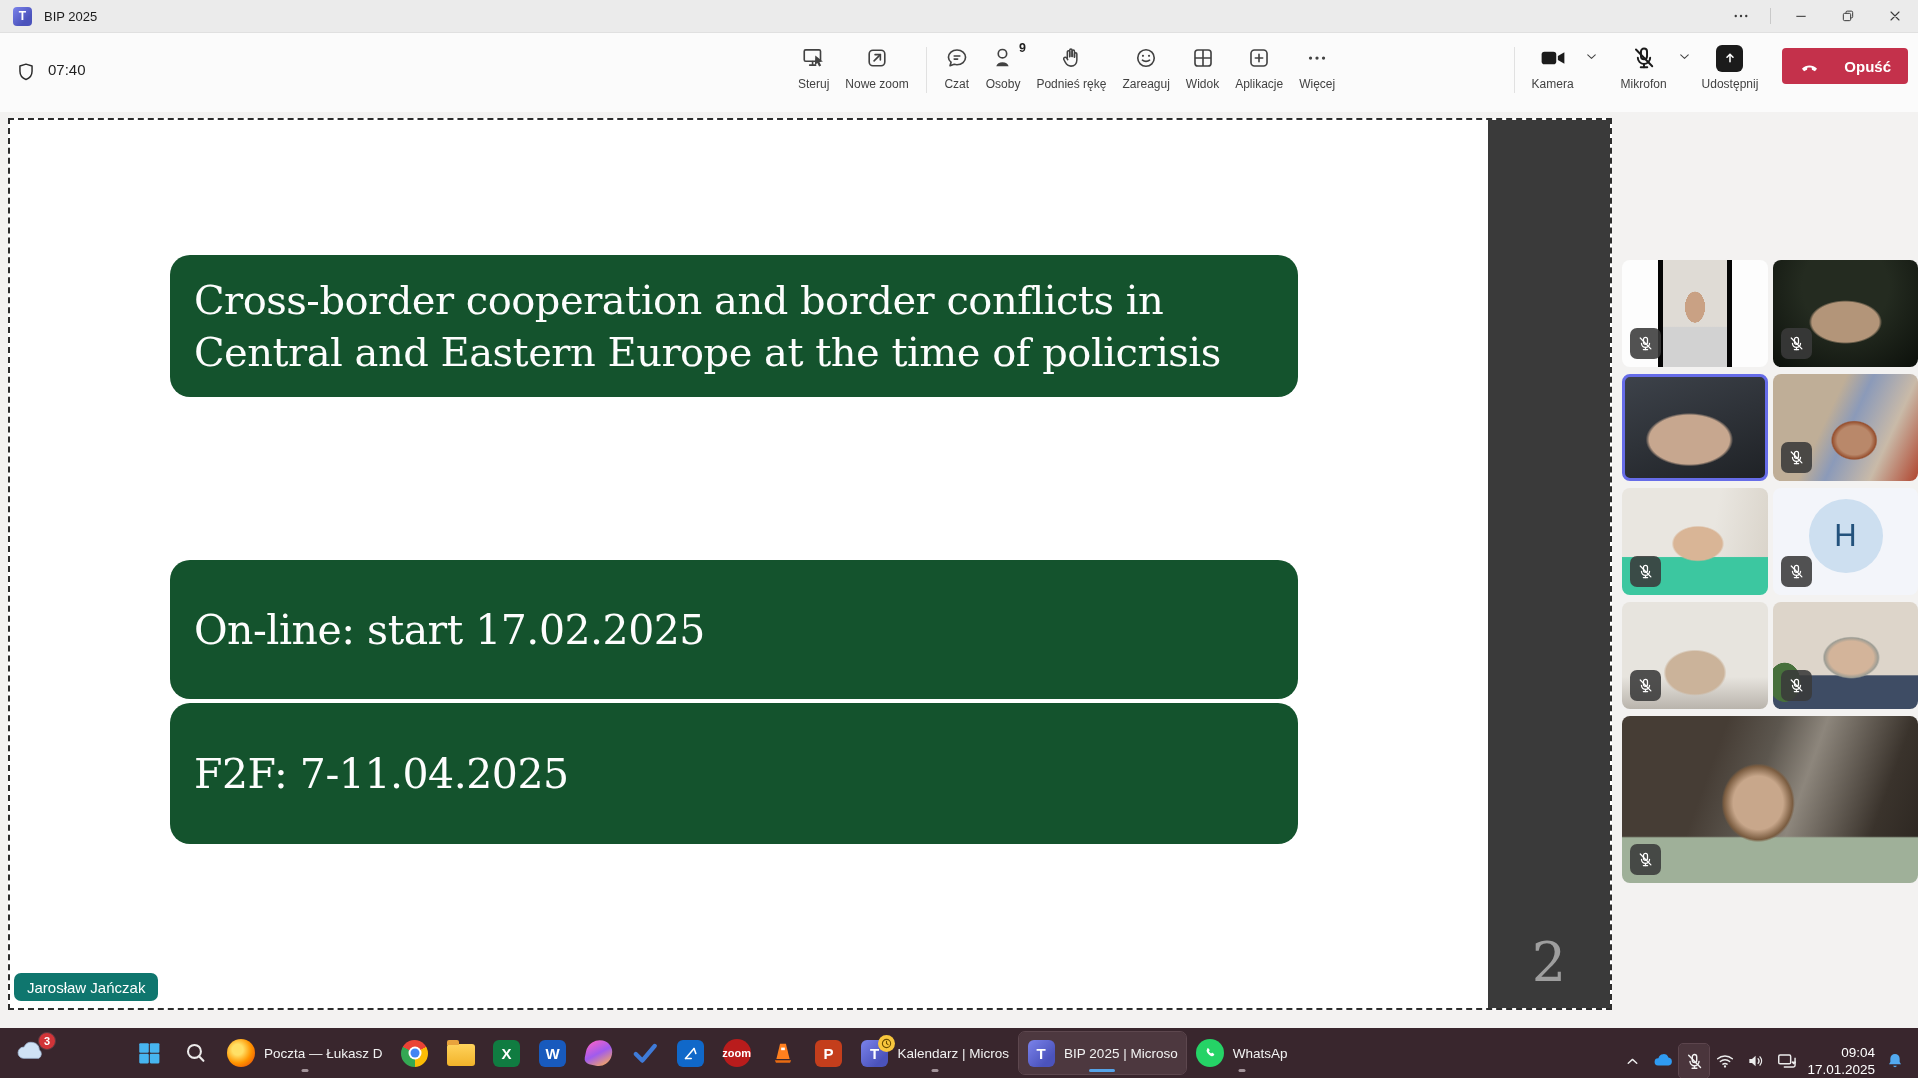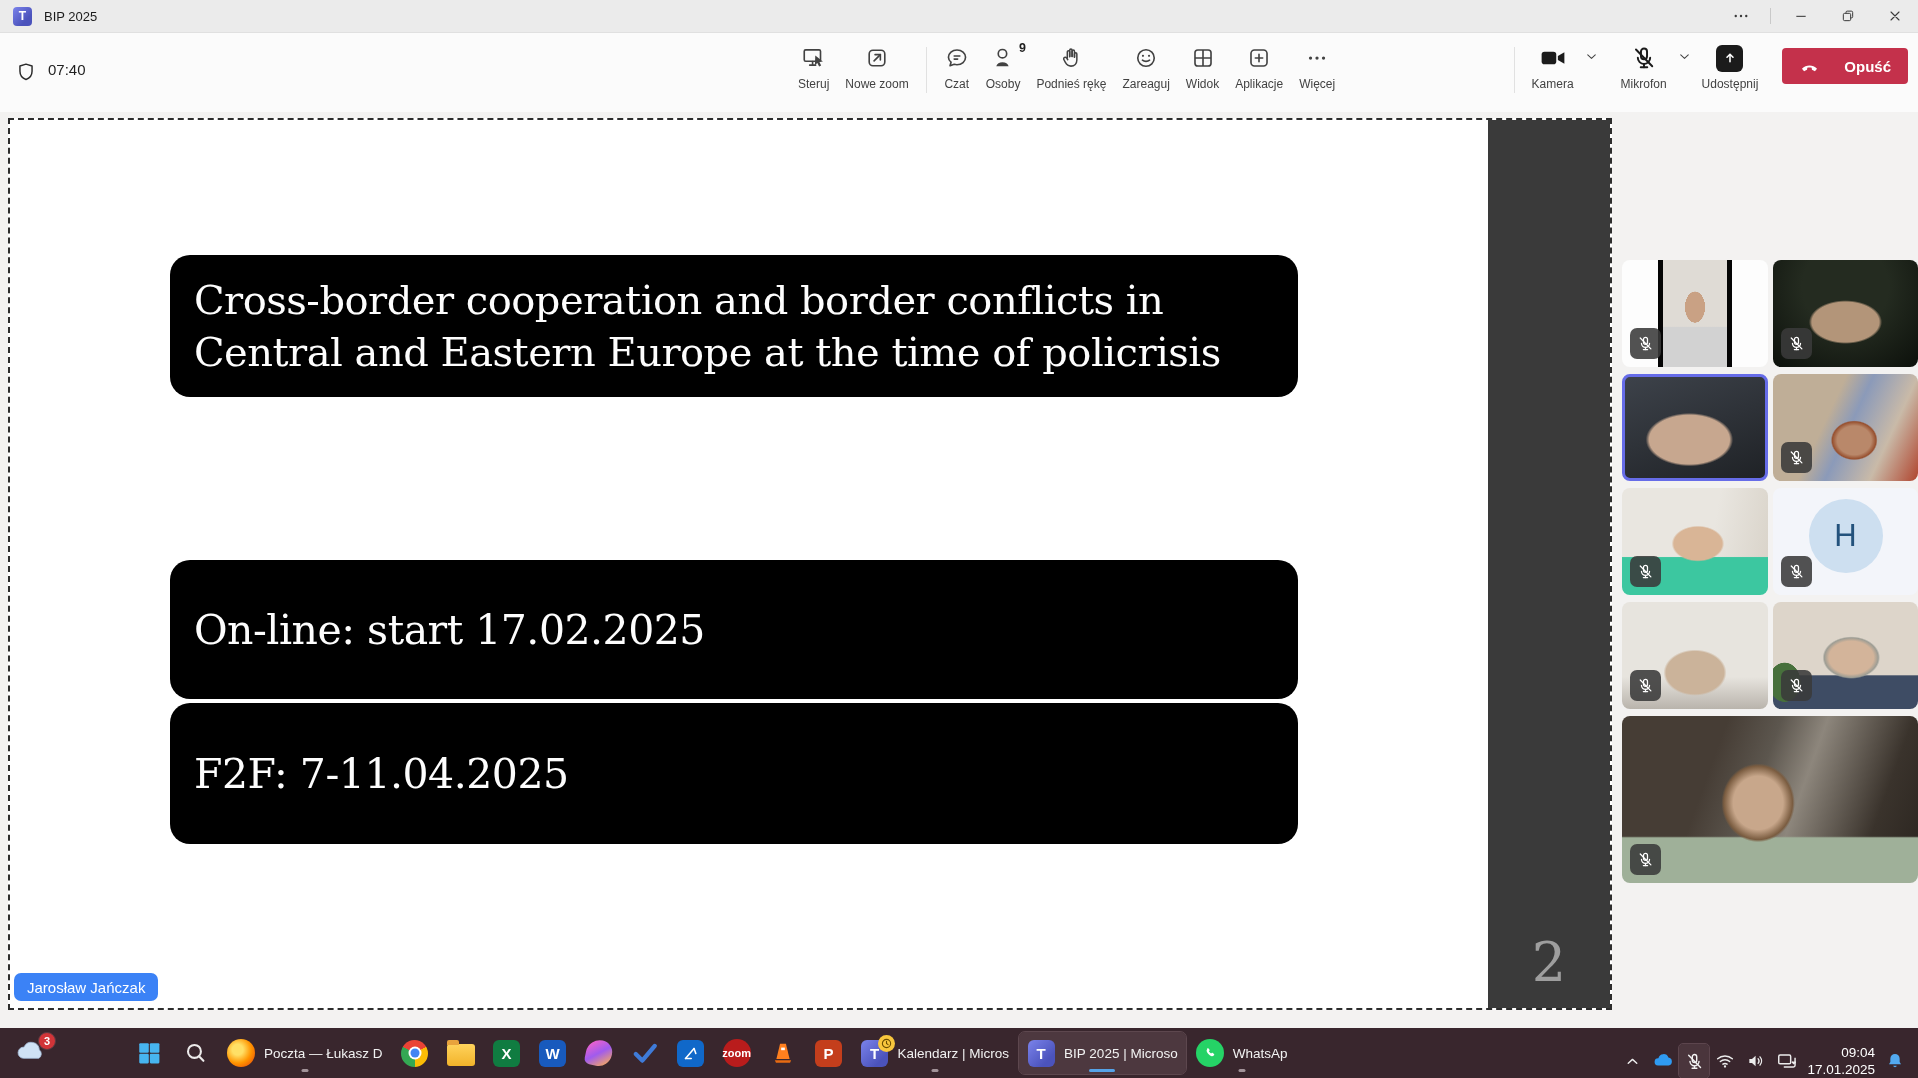--- a/index.html
+++ b/index.html
@@ -35,33 +35,33 @@
   .share-glyph { width: 27px; height: 27px; background: #1b1b1b; border-radius: 6px;
     display: flex; align-items: center; justify-content: center; }
   .leave-btn { margin: 7px 0 0 16px; height: 36px; background: #c4314b; border: none;
     border-radius: 4px; color: #fff; font-size: 15px; font-weight: 700;
     display: flex; align-items: center; gap: 24px; padding: 0 17px;
     font-family: "Liberation Sans", sans-serif; cursor: pointer; }
 
   
   .share { position: absolute; left: 8px; top: 118px; width: 1604px; height: 892px;
     background: #ffffff; border: 2px dashed #2d2d2d; }
-  .slide-box { position: absolute; left: 160px; width: 1128px; background: #000000;
+  .slide-box { position: absolute; left: 160px; width: 1128px; background: #14532d;
     border-radius: 20px; display: flex; align-items: center;
     font-family: "DejaVu Serif", serif; color: #fdfdfd; padding: 0 24px;
     font-size: 40px; line-height: 52px; letter-spacing: -0.5px; }
   .box1 { top: 135px;  height: 142px; }
   .box2 { top: 288px;  height: 138px; font-size: 41px; }
   .box3 { top: 440px;  height: 139px; font-size: 41px; }
   .box4 { top: 583px;  height: 141px; font-size: 41px; }
   .pagebar { position: absolute; right: 0; top: 0; bottom: 0; width: 122px; background: #3a3a3a; }
   .pagenum { position: absolute; bottom: 14px; width: 100%; text-align: center;
     font-family: "DejaVu Serif", serif; font-size: 54px; color: #9e9e9e; }
   .presenter-pill { position: absolute; left: 4px; bottom: 7px; height: 28px;
-    background: #3b82f6; border-radius: 7px; color: #fff; font-size: 15px;
+    background: #0f766e; border-radius: 7px; color: #fff; font-size: 15px;
     display: flex; align-items: center; padding: 0 13px; }
 
   
   .people { position: absolute; left: 1622px; top: 118px; width: 296px; height: 892px; }
   .pgrid { position: absolute; top: 142px; left: 0; width: 100%; display: grid;
     grid-template-columns: 146px 145px; grid-auto-rows: 107px; gap: 7px 5px; }
   .tile { position: relative; border-radius: 8px; overflow: hidden; background: #d8d8d8; cursor: pointer; }
   .tile-large { position: absolute; top: 598px; left: 0; width: 100%; height: 167px;
     border-radius: 8px; overflow: hidden; cursor: pointer; }
   .mb { position: absolute; left: 8px; bottom: 8px; width: 31px; height: 31px;

